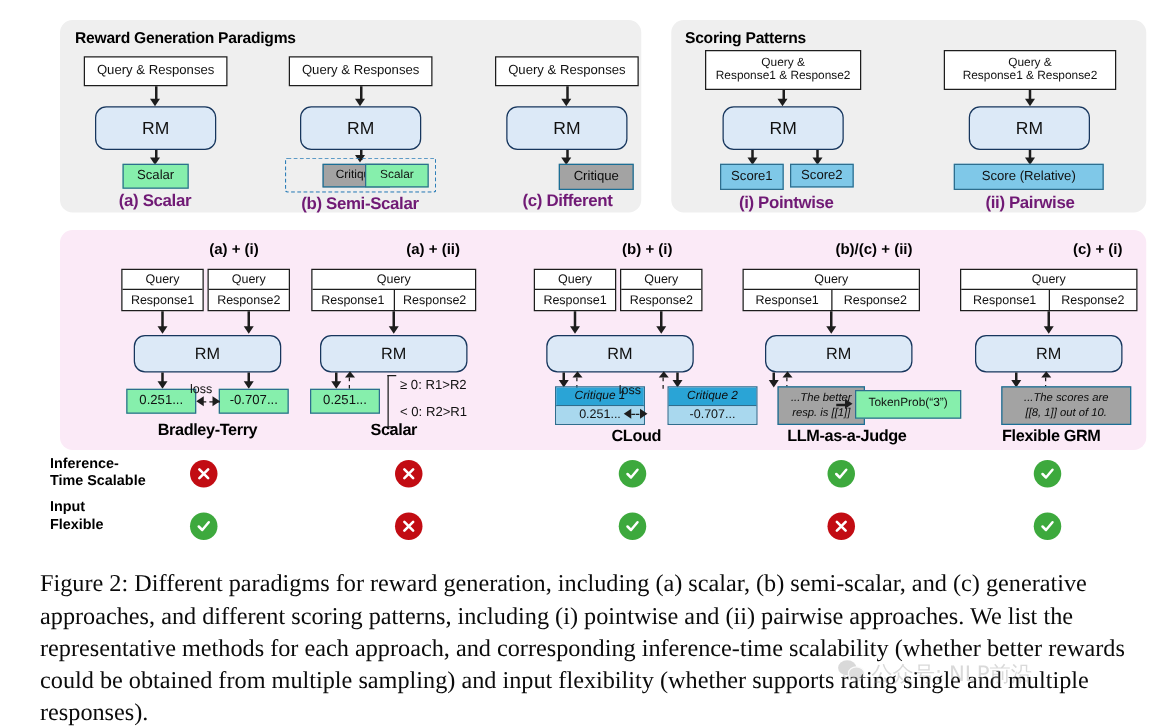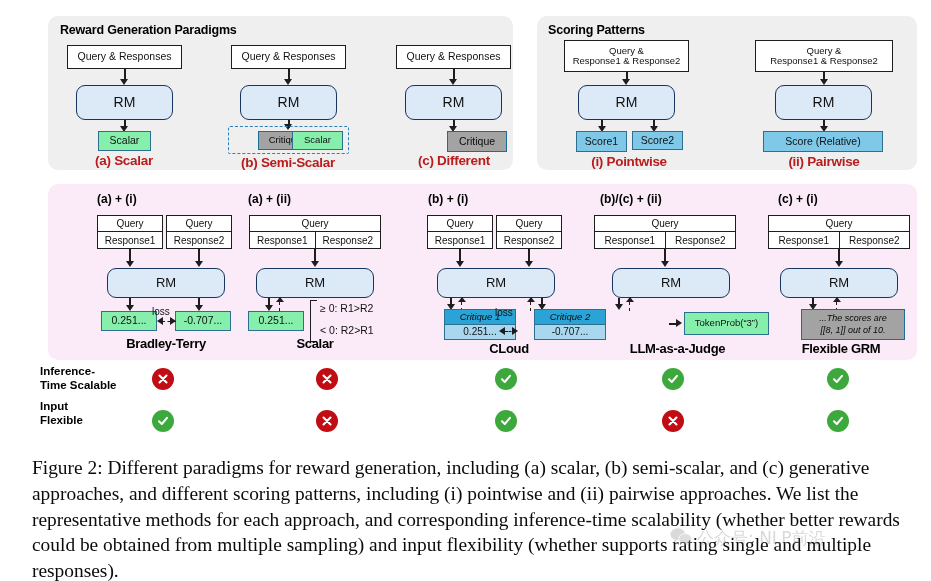--- a/index.html
+++ b/index.html
@@ -87,24 +87,24 @@
   .dashed-v{position:absolute;width:0;border-left:1.6px dashed #1d1d1d;}
   .dashed-h{position:absolute;height:0;border-top:1.6px dashed #1d1d1d;}
   .solid-h{position:absolute;height:2px;background:#1d1d1d;}
 
   
   .method-label{
     position:absolute;text-align:center;font-weight:bold;font-size:13px;color:#000;
     letter-spacing:-0.3px;
   }
   .combo-label{
-    position:absolute;text-align:left;font-weight:bold;font-size:12px;color:#000;
+    position:absolute;text-align:right;font-weight:bold;font-size:12px;color:#000;
   }
   .sub-label{
-    position:absolute;text-align:center;font-weight:bold;font-size:13.5px;color:#b91c1c;
+    position:absolute;text-align:center;font-weight:bold;font-size:13.5px;color:#701a75;
     letter-spacing:-0.3px;
   }
   .loss-label{position:absolute;font-size:10px;color:#111;}
   .cond-label{position:absolute;font-size:10.5px;color:#111;white-space:nowrap;}
 
   
   .brace{
     position:absolute;box-sizing:border-box;
     border:1.6px solid #1d1d1d;border-right:none;width:7px;
   }
@@ -296,20 +296,24 @@
       <div class="qr-cell">Response2</div>
     </div>
   </div>
   <div class="arrow-v" style="left:664px;top:249px;height:15px;"></div>
   <div class="arrow-head-d" style="left:660.5px;top:261px;"></div>
   <div class="box box-rm" style="left:612px;top:268px;width:118px;height:30px;font-size:13px;">RM</div>
   <div class="arrow-v" style="left:618px;top:298px;height:10px;"></div>
   <div class="arrow-head-d" style="left:614.5px;top:304px;"></div>
   <div class="dashed-v" style="left:629px;top:302px;height:9px;"></div>
   <div class="arrow-head-u" style="left:625.5px;top:297px;"></div>
+  <div class="box box-deepblue" style="left:598px;top:309px;width:70px;height:31px;flex-direction:column;font-style:italic;font-size:9px;line-height:1.25;">
+    <span>...The better</span>
+    <span>resp. is [[1]]</span>
+  </div>
   <div class="solid-h" style="left:669px;top:323px;width:9px;"></div>
   <div class="arrow-head-r" style="left:676px;top:319px;"></div>
   <div class="box box-lightblue" style="left:684px;top:312px;width:85px;height:23px;font-size:9.5px;">TokenProb(“3”)</div>
   <div class="method-label" style="left:600px;top:341px;width:155px;">LLM-as-a-Judge</div>
 
   <div class="combo-label" style="left:778px;top:192px;width:120px;">(c) + (i)</div>
   <div class="qr" style="left:768px;top:215px;width:142px;height:34px;">
     <div class="qr-row top">Query</div>
     <div class="qr-row">
       <div class="qr-cell">Response1</div>

